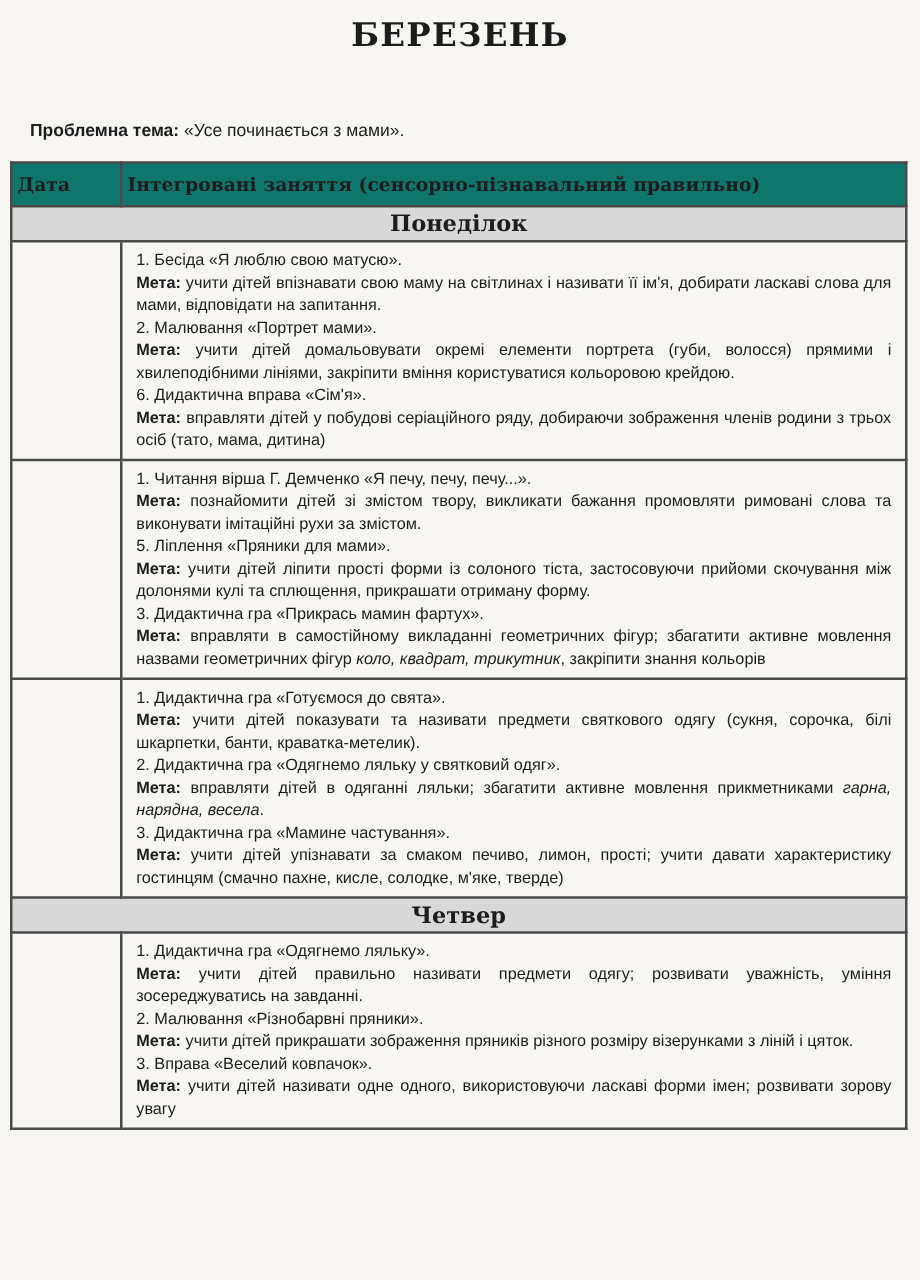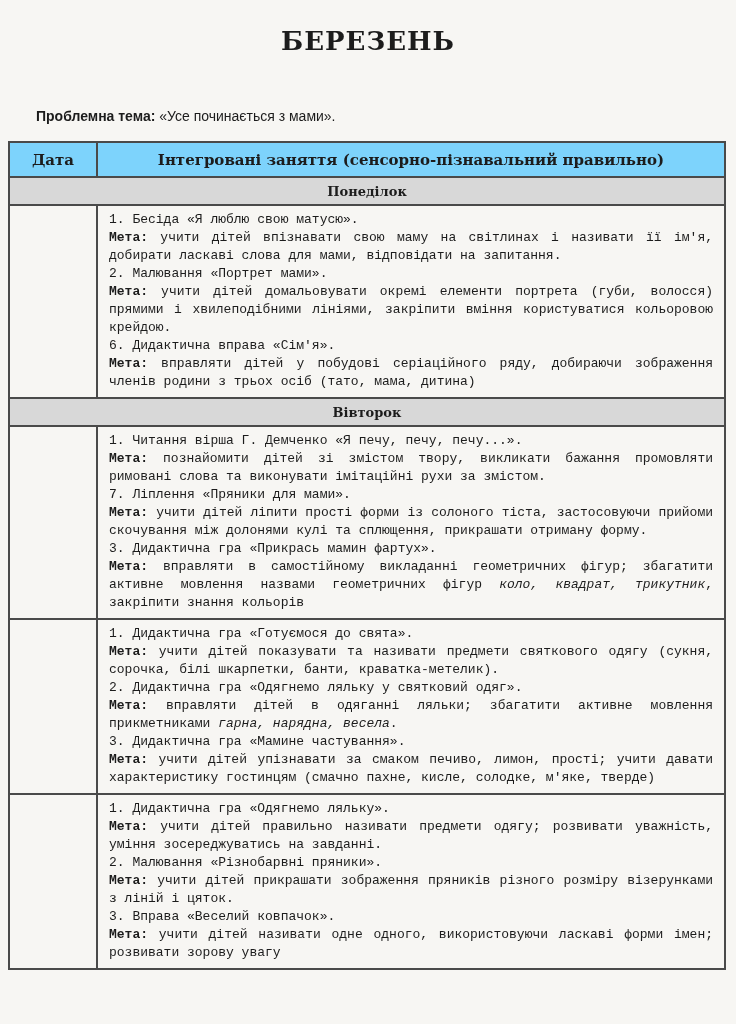--- a/index.html
+++ b/index.html
@@ -6,70 +6,70 @@
   body {
     width: 736px; height: 1024px;
     background: #f7f6f3;
     font-family: "DejaVu Serif", serif;
     color: #1c1c1c;
     overflow: hidden;
   }
   .sheet { width: 736px; height: 1024px; position: relative; }
 
   .page-title {
-    margin: 16px; padding-top: 10px;
+    margin: 4px; padding-top: 10px;
     text-align: center;
     font-family: "DejaVu Serif", serif;
     font-size: 26px; font-weight: bold;
     letter-spacing: 1px;
   }
 
   .intro {
     margin: 50px 8px 0 8px;
     font-family: "Liberation Sans", sans-serif;
     font-size: 14px; line-height: 21px;
   }
-  .intro p { margin: 12px; padding-left: 16px; }
+  .intro p { margin: 0; padding-left: 16px; }
   .intro b { font-weight: bold; }
 
   table.schedule {
     border-collapse: collapse;
     margin: 14px 8px 0 8px;
     width: 718px;
     table-layout: fixed;
   }
   table.schedule, table.schedule td, table.schedule th {
     border: 2px solid #4a4a4a;
   }
   th.date-col, td.date-cell { width: 78px; }
   tr.head-row th {
     font-family: "DejaVu Serif", serif;
     font-size: 15px; font-weight: bold;
-    height: 33px; text-align: center;
-    background: #7dd3fc;
+    height: 33px; text-align: left;
+    background: #0f766e;
     padding: 0 4px;
   }
   tr.day-row td {
     background: #d8d8d8;
     font-family: "DejaVu Serif", serif;
-    font-size: 13px; font-weight: bold;
+    font-size: 18px; font-weight: bold;
     text-align: center;
     height: 26px;
     padding: 0;
     margin-top: 43px;
   }
   td.date-cell { background: #f7f6f3; }
   td.content-cell {
     background: #f7f6f3;
     padding: 5px 11px 6px 11px;
     vertical-align: top;
   }
   td.content-cell p {
     margin: 0;
-    font-family: Liberation Mono, monospace;
+    font-family: Liberation Sans, sans-serif;
     font-size: 13px;
     line-height: 18px;
     text-align: justify;
   }
   td.content-cell p b { font-weight: bold; }
   td.content-cell p i { font-style: italic; }
 </style>
 </head>
 <body>
 
@@ -96,47 +96,47 @@
       <td class="content-cell">
         <p class="item-head">1. Бесіда «Я люблю свою матусю».</p>
         <p class="item-meta"><b>Мета:</b><span> учити дітей впізнавати свою маму на світлинах і називати її ім'я, добирати ласкаві слова для мами, відповідати на запитання.</span><i></i><span></span></p>
         <p class="item-head">2. Малювання «Портрет мами».</p>
         <p class="item-meta"><b>Мета:</b><span> учити дітей домальовувати окремі елементи портрета (губи, волосся) прямими і хвилеподібними лініями, закріпити вміння користуватися кольоровою крейдою.</span><i></i><span></span></p>
         <p class="item-head">6. Дидактична вправа «Сім'я».</p>
         <p class="item-meta"><b>Мета:</b><span> вправляти дітей у побудові серіаційного ряду, добираючи зображення членів родини з трьох осіб (тато, мама, дитина)</span><i></i><span></span></p>
       </td>
     </tr>
 
-    <tr class="day-row">
-      <td colspan="2">Вівторок</td>
-    </tr>
     <tr class="content-row">
       <td class="date-cell"></td>
       <td class="content-cell">
         <p class="item-head">1. Читання вірша Г. Демченко «Я печу, печу, печу...».</p>
         <p class="item-meta"><b>Мета:</b><span> познайомити дітей зі змістом твору, викликати бажання промовляти римовані слова та виконувати імітаційні рухи за змістом.</span><i></i><span></span></p>
-        <p class="item-head">7. Ліплення «Пряники для мами».</p>
+        <p class="item-head">5. Ліплення «Пряники для мами».</p>
         <p class="item-meta"><b>Мета:</b><span> учити дітей ліпити прості форми із солоного тіста, застосовуючи прийоми скочування між долонями кулі та сплющення, прикрашати отриману форму.</span><i></i><span></span></p>
         <p class="item-head">3. Дидактична гра «Прикрась мамин фартух».</p>
         <p class="item-meta"><b>Мета:</b><span> вправляти в самостійному викладанні геометричних фігур; збагатити активне мовлення назвами геометричних фігур </span><i>коло, квадрат, трикутник</i><span>, закріпити знання кольорів</span></p>
       </td>
     </tr>
 
     <tr class="content-row">
       <td class="date-cell"></td>
       <td class="content-cell">
         <p class="item-head">1. Дидактична гра «Готуємося до свята».</p>
         <p class="item-meta"><b>Мета:</b><span> учити дітей показувати та називати предмети святкового одягу (сукня, сорочка, білі шкарпетки, банти, краватка-метелик).</span><i></i><span></span></p>
         <p class="item-head">2. Дидактична гра «Одягнемо ляльку у святковий одяг».</p>
         <p class="item-meta"><b>Мета:</b><span> вправляти дітей в одяганні ляльки; збагатити активне мовлення прикметниками </span><i>гарна, нарядна, весела</i><span>.</span></p>
         <p class="item-head">3. Дидактична гра «Мамине частування».</p>
         <p class="item-meta"><b>Мета:</b><span> учити дітей упізнавати за смаком печиво, лимон, прості; учити давати характеристику гостинцям (смачно пахне, кисле, солодке, м'яке, тверде)</span><i></i><span></span></p>
       </td>
     </tr>
 
+    <tr class="day-row">
+      <td colspan="2">Четвер</td>
+    </tr>
     <tr class="content-row">
       <td class="date-cell"></td>
       <td class="content-cell">
         <p class="item-head">1. Дидактична гра «Одягнемо ляльку».</p>
         <p class="item-meta"><b>Мета:</b><span> учити дітей правильно називати предмети одягу; розвивати уважність, уміння зосереджуватись на завданні.</span><i></i><span></span></p>
         <p class="item-head">2. Малювання «Різнобарвні пряники».</p>
         <p class="item-meta"><b>Мета:</b><span> учити дітей прикрашати зображення пряників різного розміру візерунками з ліній і цяток.</span><i></i><span></span></p>
         <p class="item-head">3. Вправа «Веселий ковпачок».</p>
         <p class="item-meta"><b>Мета:</b><span> учити дітей називати одне одного, використовуючи ласкаві форми імен; розвивати зорову увагу</span><i></i><span></span></p>
       </td>

